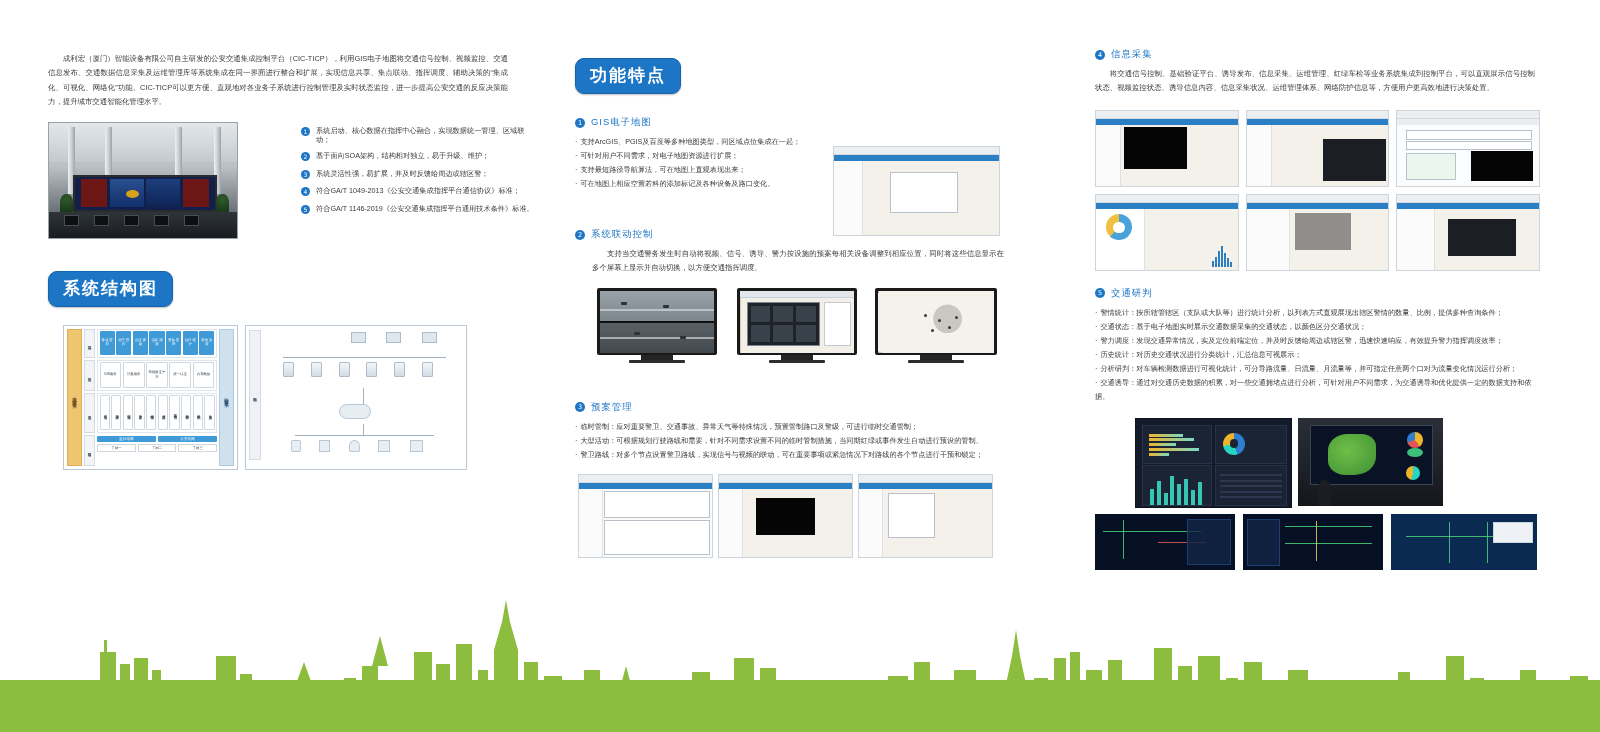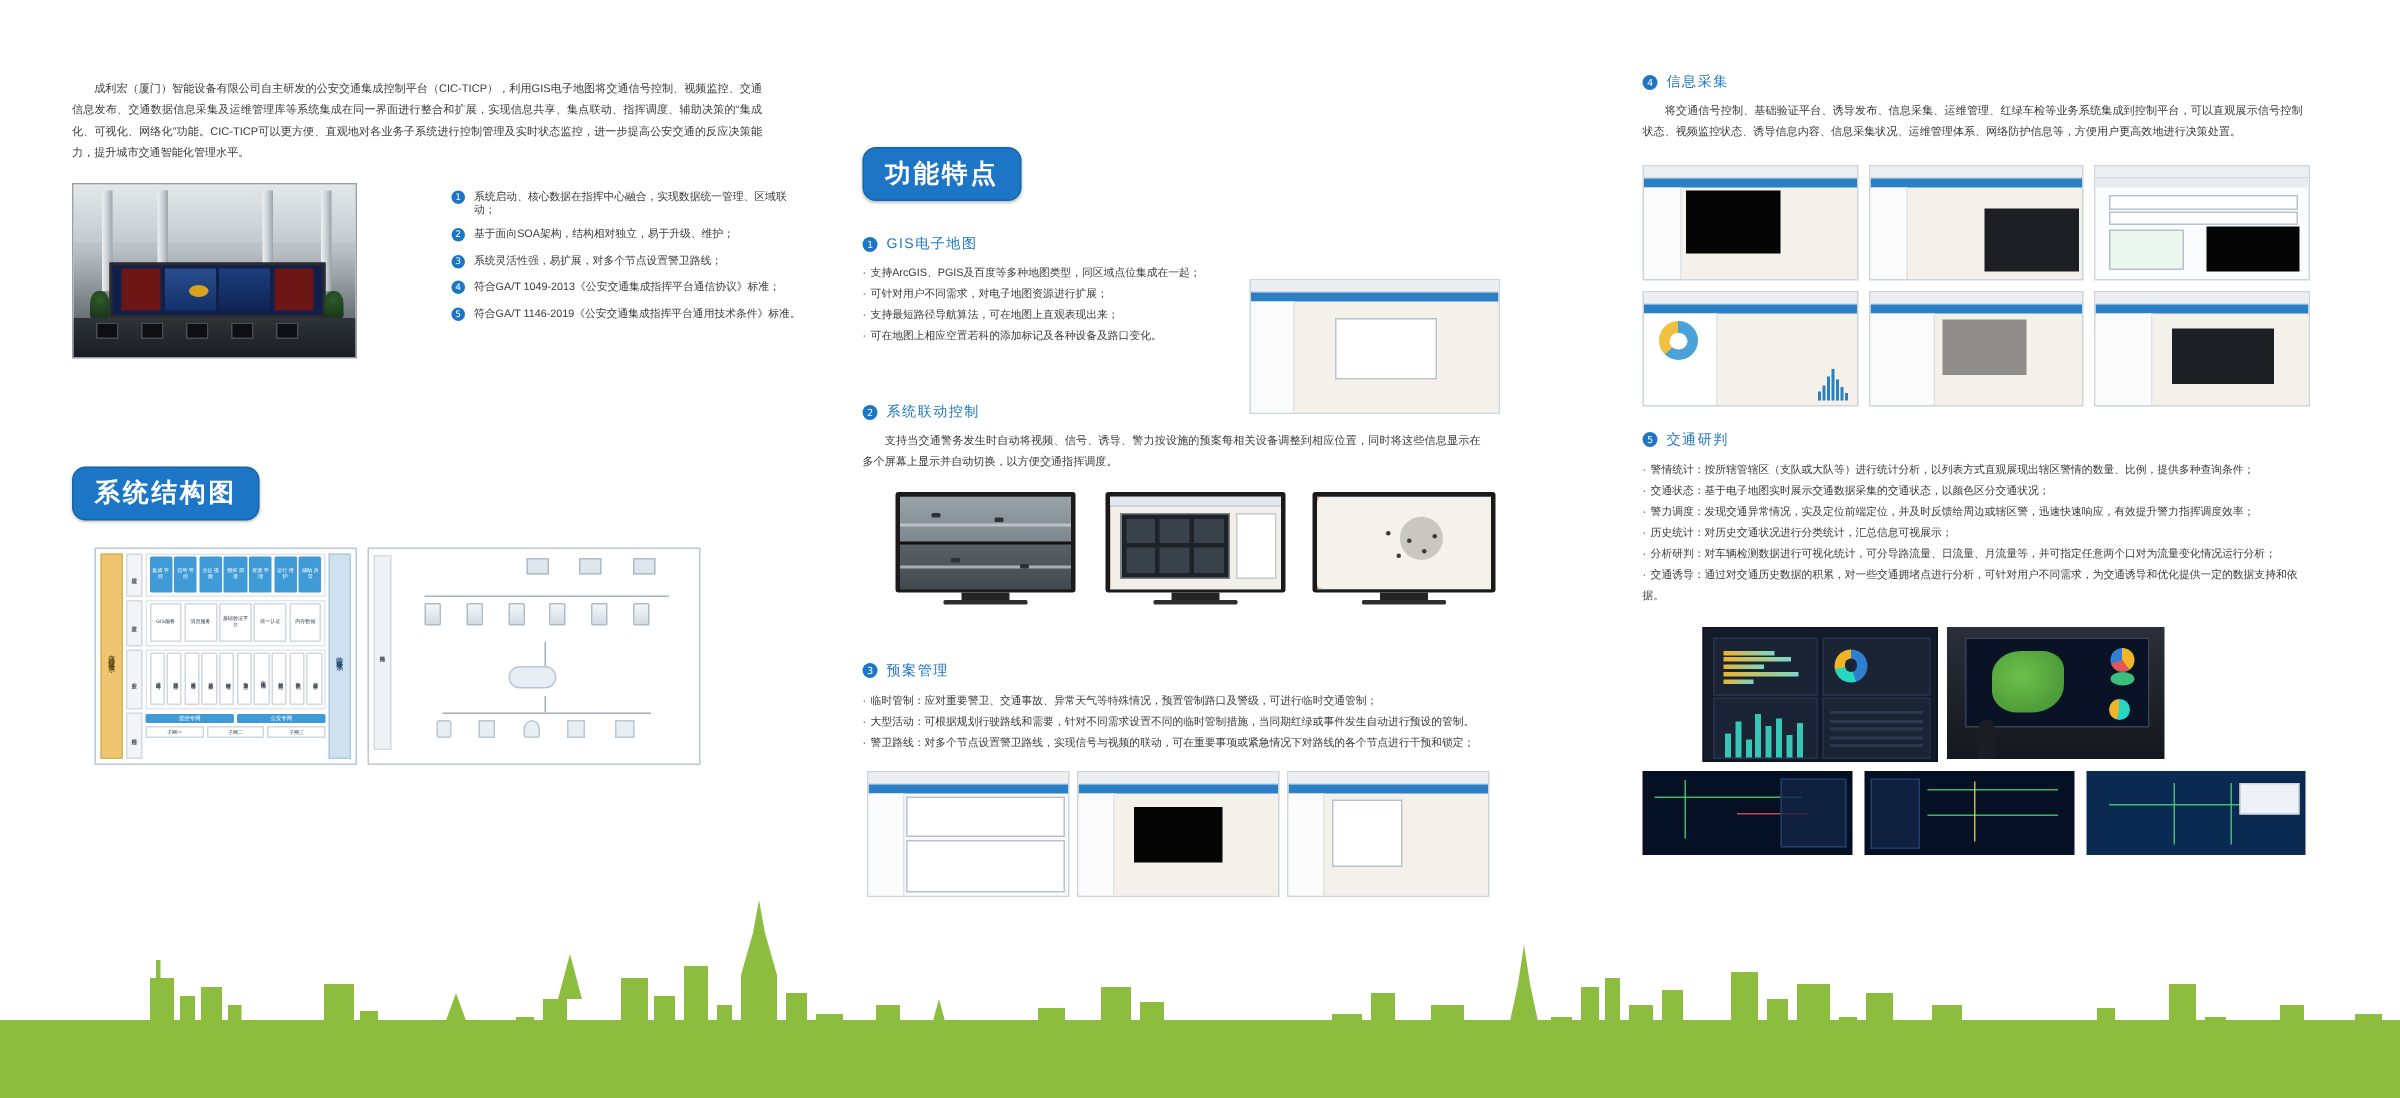--- a/index.html
+++ b/index.html
@@ -13,21 +13,20 @@
   
   .para{font-size:7.4px;line-height:1.95;color:#3a3a3a;text-align:justify;}
   .para .indent{display:inline-block;width:2em;}
 
   .badge{
     display:inline-block;background:#1c76c5;color:#ffffff;
     border-radius:9px;padding:5px 14px 6px;
     font-size:17px;letter-spacing:2px;font-weight:bold;
     box-shadow:0 1px 2px rgba(0,0,0,.25);
     border:1px solid #1565ad;
-    margin-top:40px;
   }
 
   
   .numrow{display:flex;align-items:flex-start;margin-bottom:7.5px;margin-left:48px;}
   .numdot{
     flex:0 0 auto;width:9px;height:9px;border-radius:50%;
     background:#1c76c5;color:#fff;font-size:6px;line-height:9px;
     text-align:center;margin-right:6px;margin-top:1px;
     font-family:"DejaVu Sans",sans-serif;
   }
@@ -258,21 +257,21 @@
         <div class="numrow">
           <div class="numdot">1</div>
           <div class="numtxt">系统启动、核心数据在指挥中心融合，实现数据统一管理、区域联动；</div>
         </div>
         <div class="numrow">
           <div class="numdot">2</div>
           <div class="numtxt">基于面向SOA架构，结构相对独立，易于升级、维护；</div>
         </div>
         <div class="numrow">
           <div class="numdot">3</div>
-          <div class="numtxt">系统灵活性强，易扩展，对多个节点设置警卫路线；</div>
+          <div class="numtxt">系统灵活性强，易扩展，并及时反馈给周边或辖区警；</div>
         </div>
         <div class="numrow">
           <div class="numdot">4</div>
           <div class="numtxt">符合GA/T 1049-2013《公安交通集成指挥平台通信协议》标准；</div>
         </div>
         <div class="numrow">
           <div class="numdot">5</div>
           <div class="numtxt">符合GA/T 1146-2019《公安交通集成指挥平台通用技术条件》标准。</div>
         </div>
       </div>
@@ -408,21 +407,21 @@
         <div class="lpane"></div>
         <div class="pop" style="left:34%;top:28%;width:40%;height:45%;"></div>
       </div>
     </div>
 
     <div style="margin-top:12px;">
       <div class="sechead">
         <div class="numdot">2</div>
         <div class="t">系统联动控制</div>
       </div>
-      <div class="para" style="width:412px;">
+      <div class="para" style="width:412px;margin-left:17px;">
         <span class="indent"></span><span>支持当交通警务发生时自动将视频、信号、诱导、警力按设施的预案每相关设备调整到相应位置，同时将这些信息显示在多个屏幕上显示并自动切换，以方便交通指挥调度。</span>
       </div>
     </div>
 
     <div style="position:relative;height:95px;margin-top:12px;">
       <div class="monitor" style="left:22px;top:0;width:120px;">
         <div class="bezel">
           <div class="scr" style="height:62px;">
             <div class="cctv">
               <div class="split"></div>

